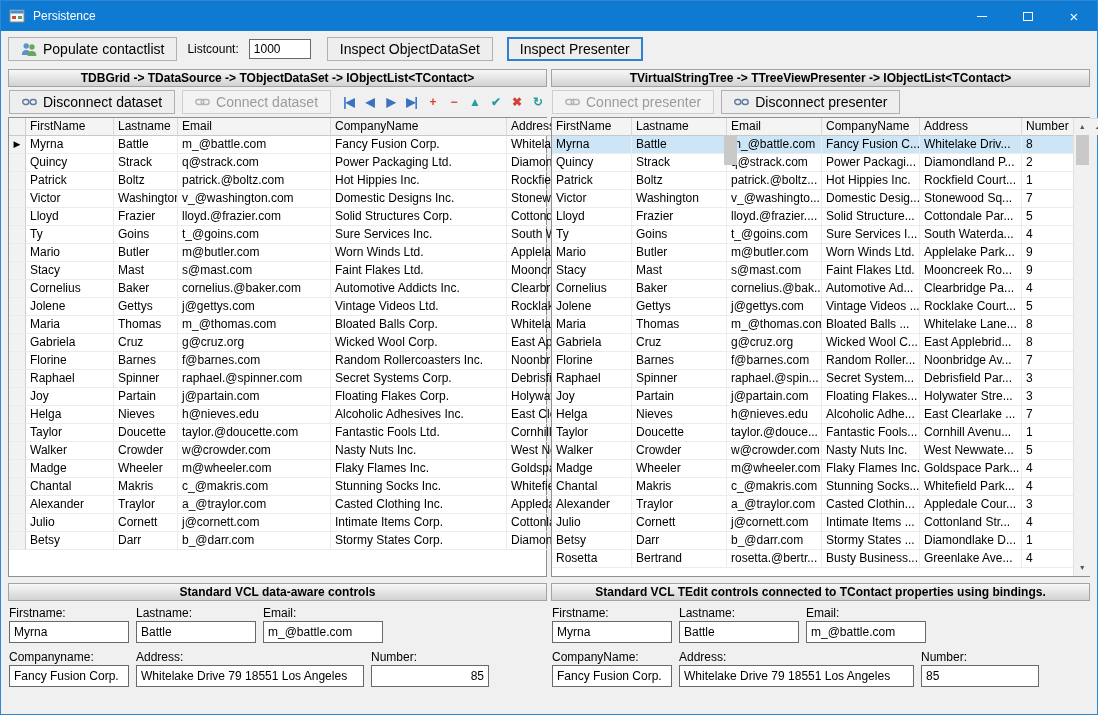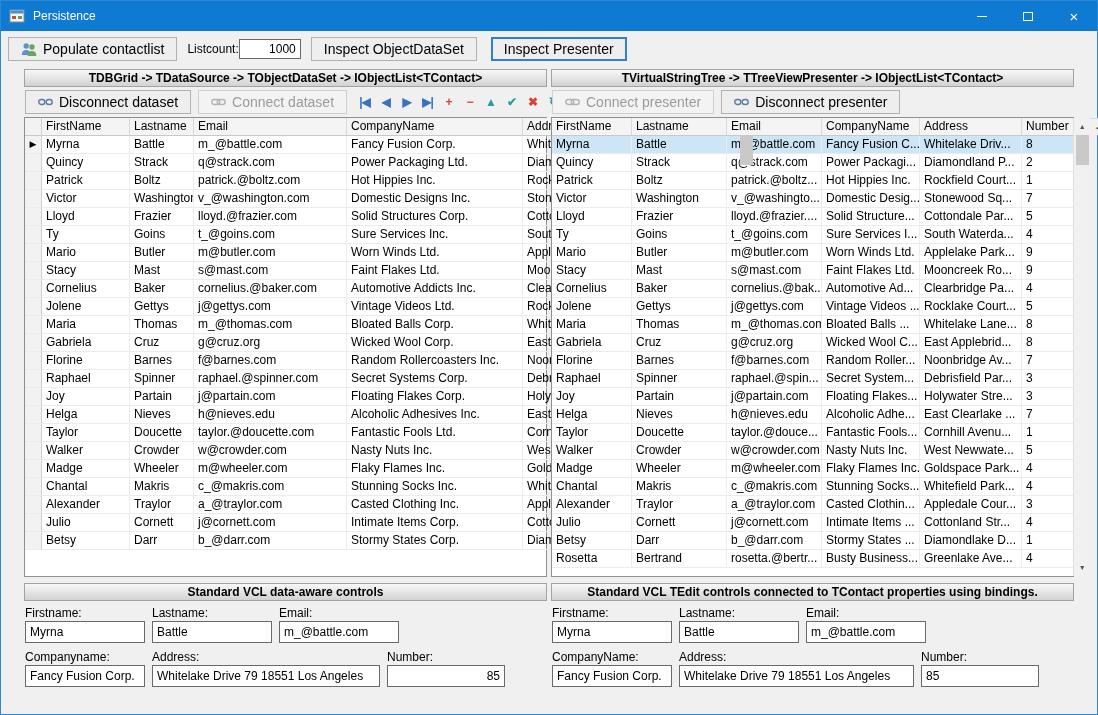--- a/index.html
+++ b/index.html
@@ -16,27 +16,27 @@
   .glyph-min{width:10px;height:1px;background:#fff}
   .glyph-max{width:10px;height:9px;border:1px solid #fff}
   .glyph-close{font-size:15px;line-height:15px}
 
   
   .toolbar{flex:none;height:36px;display:flex;align-items:center;padding:0 7px;background:#f0f0f0}
   .btn{display:inline-flex;align-items:center;justify-content:center;gap:6px;height:24px;padding:0 12px;
        background:#eeeeee;border:1px solid #b0b0b0;font-family:"Liberation Sans",sans-serif;font-size:14px;white-space:nowrap}
   .btn:disabled{color:#9b9b9b;border-color:#cfcfcf;background:#f3f3f3}
   .btn.default{border:2px solid #2f80d0;padding:0 11px}
-  .lbl{margin:0 0 0 10px}
+  .lbl{margin:0 10px 0 10px}
   .txt{height:22px;border:1px solid #696969;padding:1px 4px;background:#fff;font-family:"Liberation Sans",sans-serif;font-size:12px}
-  .listcount{width:62px;height:20px;text-align:right;margin-right:10px}
+  .listcount{width:62px;height:20px;text-align:left;margin-right:16px}
   .gap14{width:14px;flex:none}
 
   
-  .panels{flex:1;min-height:0;display:flex;gap:4px;padding:2px 23px 8px}
+  .panels{flex:1;min-height:0;display:flex;gap:4px;padding:2px 7px 8px}
   .panel{flex:1;min-width:0;display:flex;flex-direction:column}
   .panel-header,.section-header{flex:none;height:18px;line-height:16px;font-weight:bold;text-align:center;
        background:linear-gradient(#f8f8f8,#d2d2d2);border:1px solid #a3a3a3;overflow:hidden;white-space:nowrap}
   .section-header{margin-top:6px}
   .btn-row{flex:none;height:30px;display:flex;align-items:center;gap:7px;padding:3px 1px}
   .navigator{margin-left:auto;display:flex;align-items:center}
   .nav-btn{width:21px;height:22px;display:flex;align-items:center;justify-content:center;font-weight:bold;font-size:12px;letter-spacing:-1px}
 
   
   .grid-outer{flex:1;min-height:0;border:1px solid #8f8f8f;background:#fff;display:flex;flex-direction:row}

